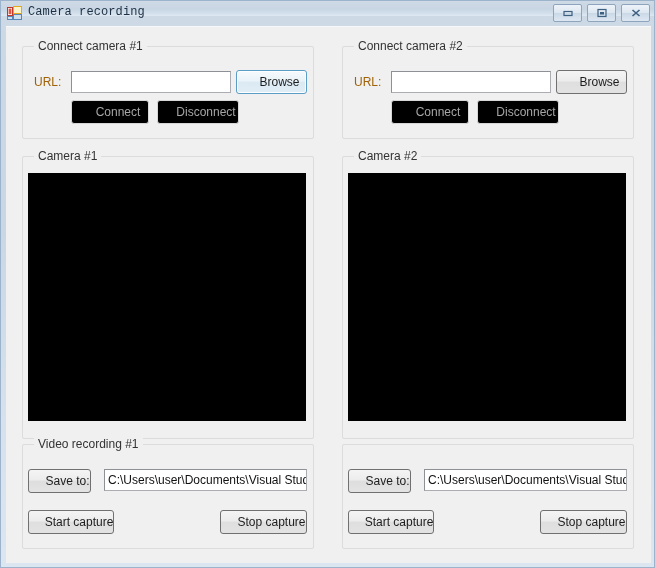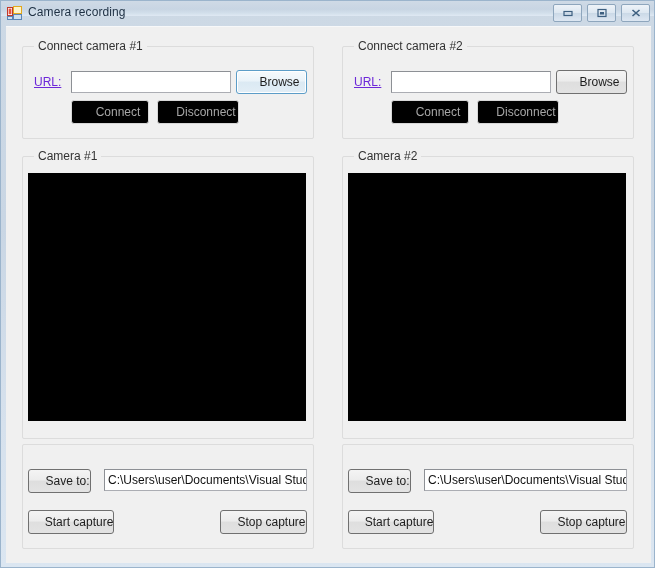--- a/index.html
+++ b/index.html
@@ -21,20 +21,21 @@
     overflow: hidden;
   }
 
   
   .titlebar {
     position: absolute;
     left: 0; top: 0;
     width: 655px;
     height: 15px;
     background: linear-gradient(to bottom, #cfdae6 0%, #c8d5e3 55%, #d2dfeb 80%, #dfe9f3 100%);
+    font-family: Liberation Mono, monospace;
   }
   .title-icon {
     position: absolute;
     left: 6px; top: 5px;
     width: 16px; height: 15px;
   }
   .title-text {
     position: absolute;
     left: 27px; top: 4px;
     font-size: 12px;
@@ -101,23 +102,22 @@
   }
   .gb-body {
     position: absolute;
     left: 0; top: 7px; right: 0; bottom: 0;
   }
 
   
   .label {
     position: absolute;
     font-size: 12px;
-    color: #6d28d9;
-    white-space: nowrap;
-    text-decoration: underline;
+    color: #a16207;
+    white-space: nowrap;
   }
 
   .textbox {
     position: absolute;
     box-sizing: border-box;
     background: #ffffff;
     border: 1px solid #abadb3;
     border-top-color: #8d9095;
     border-left-color: #8d9095;
     font-size: 12px;
@@ -238,20 +238,21 @@
     <div class="groupbox" style="left:336px; top:122px; width:292px; height:290px;">
       <div class="gb-frame"></div>
       <div class="gb-title">Camera #2</div>
       <div class="gb-body">
         <div class="video-panel" style="left:6px; top:17px; width:278px; height:248px;"></div>
       </div>
     </div>
 
     <div class="groupbox" style="left:16px; top:410px; width:292px; height:112px;">
       <div class="gb-frame"></div>
+      <div class="gb-title">Video recording #1</div>
       <div class="gb-body">
         <div class="button" style="left:6px; top:25px; width:63px; height:24px;">Save to:</div>
         <div class="textbox" style="left:82px; top:25px; width:203px; height:22px;">C:\Users\user\Documents\Visual Studio 2</div>
         <div class="button" style="left:6px; top:66px; width:86px; height:24px;">Start capture</div>
         <div class="button" style="left:198px; top:66px; width:87px; height:24px;">Stop capture</div>
       </div>
     </div>
 
     <div class="groupbox" style="left:336px; top:410px; width:292px; height:112px;">
       <div class="gb-frame"></div>

